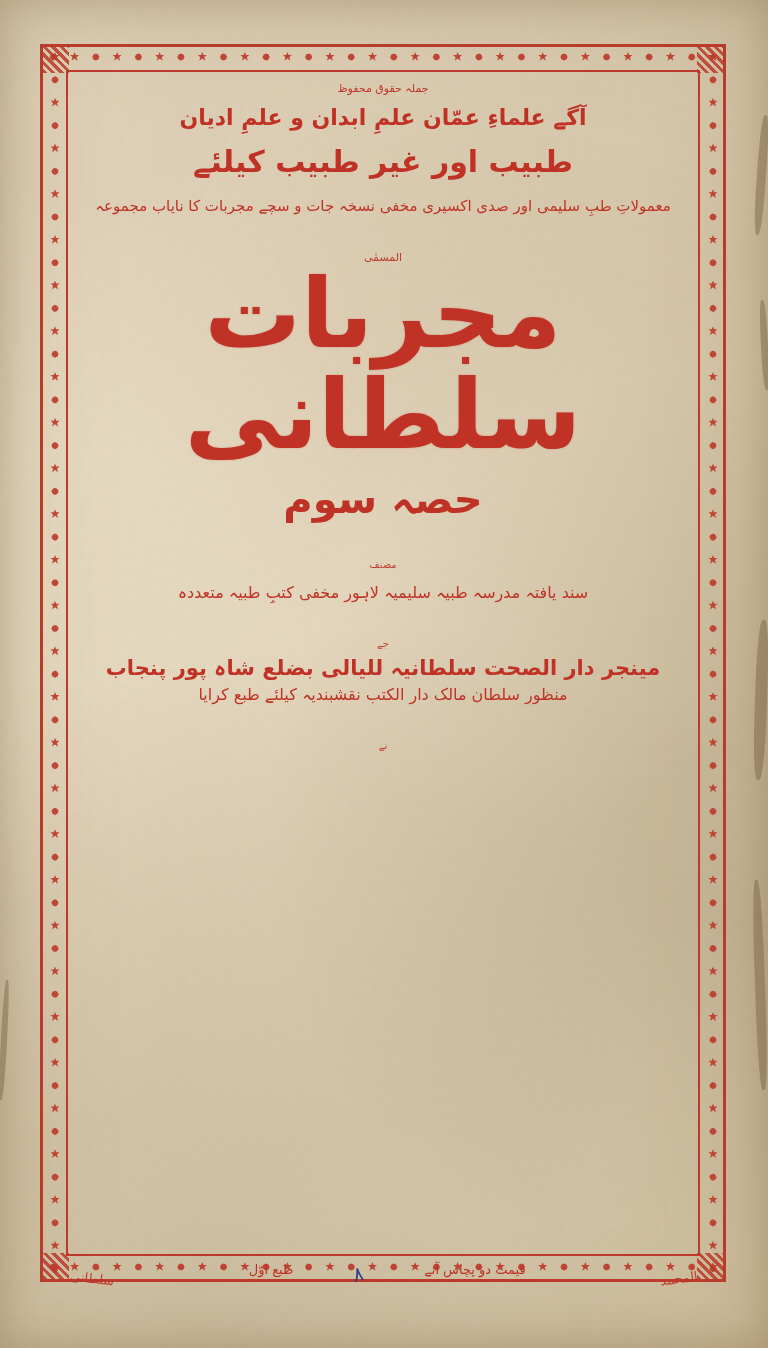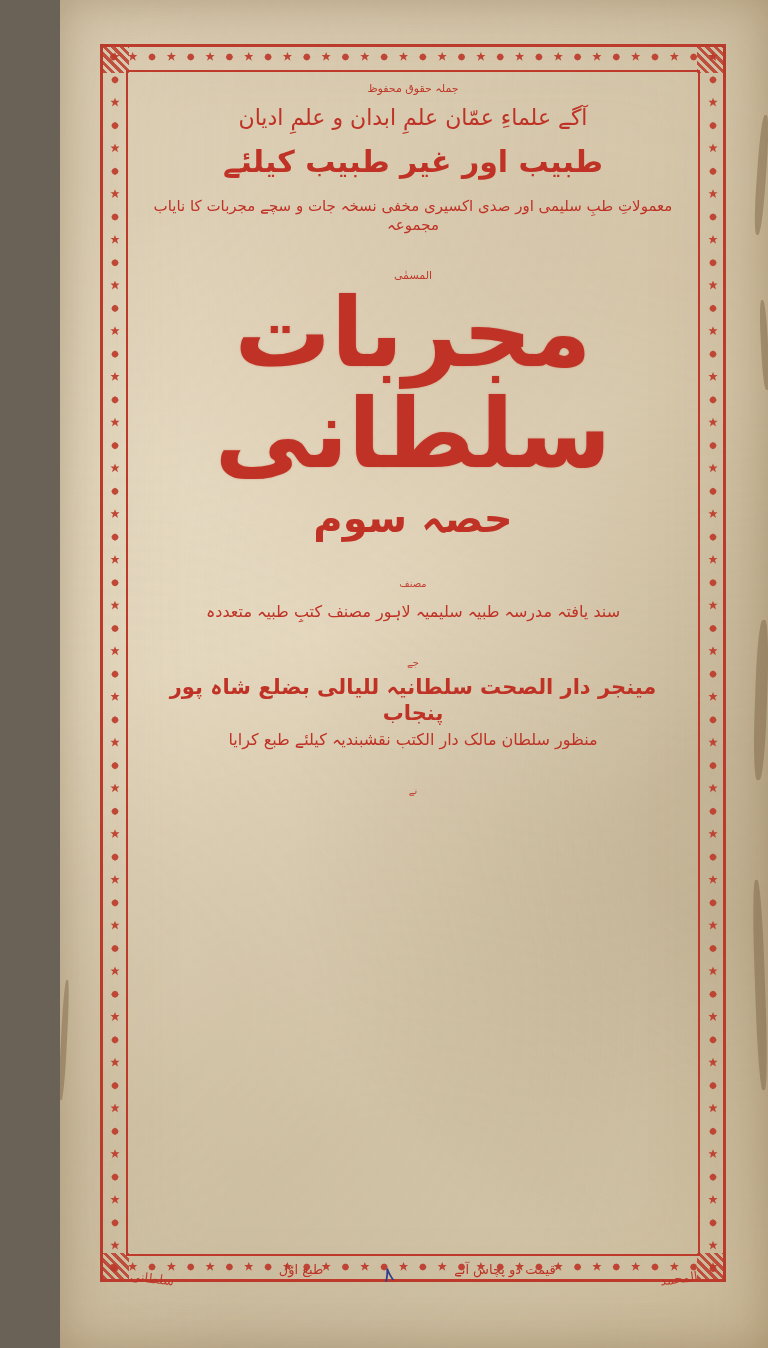--- a/index.html
+++ b/index.html
@@ -5,21 +5,21 @@
   html, body {
     margin: 0;
     padding: 0;
     background: #6b6257;
   }
   body {
     font-family: "DejaVu Sans", sans-serif;
   }
   .page {
     position: relative;
-    width: 708px;
+    width: 768px;
     height: 1348px;
     overflow: hidden;
     background:
       radial-gradient(ellipse at 30% 25%, #efe4cd 0%, #eadfc6 45%, #e2d6ba 75%, #d8c9a8 100%);
   }
   
   .grain {
     position: absolute;
     inset: 0;
     pointer-events: none;
@@ -125,21 +125,21 @@
     flex-direction: column;
     align-items: center;
     text-align: center;
     color: #bf3225;
     font-family: "DejaVu Sans", "Liberation Sans", sans-serif;
     direction: rtl;
   }
   .line { width: 100%; line-height: 1.25; }
   .tiny      { font-size: 11px; letter-spacing: .3px; opacity: .95; }
   .small     { font-size: 15px; }
-  .medium    { font-size: 22px; font-weight: normal; }
+  .medium    { font-size: 22px; font-weight: bold; }
   .large     { font-size: 30px; font-weight: bold; text-align: center; }
   .huge {
     font-size: 96px;
     font-weight: bold;
     line-height: 1.05;
     letter-spacing: 2px;
     text-shadow: 0 0 2px rgba(191,50,37,.35);
   }
   .subtitle-vol { font-size: 40px; font-weight: bold; }
   .author { font-size: 26px; font-weight: bold; letter-spacing: .5px; }
@@ -397,21 +397,21 @@
     <div class="line small mt16">معمولاتِ طبِ سلیمی اور صدی اکسیری مخفی نسخہ جات و سچے مجربات کا نایاب مجموعہ</div>
 
     <div class="line tiny mt22">المسمٰی</div>
 
     <div class="line huge">مجربات سلطانی</div>
 
     <div class="line subtitle-vol mt8">حصہ سوم</div>
 
     <div class="line label-sup mt22">مصنف</div>
 
-    <div class="line credential mt12">سند یافتہ مدرسہ طبیہ سلیمیہ لاہور مصنف کتبِ طبیہ متعددہ</div>
+    <div class="line credential mt12">سند یافتہ مدرسہ طبیہ سلیمیہ لاہور مخفی کتبِ طبیہ متعددہ</div>
 
     <div class="line label-sup mt22">جے</div>
     <div class="line affil mt4">مینجر دار الصحت سلطانیہ للیالی بضلع شاہ پور پنجاب</div>
 
     <div class="line publisher mt4">منظور سلطان مالک دار الکتب نقشبندیہ کیلئے طبع کرایا</div>
     <div class="line label-sup mt22">نے</div>
 
   </div>
 
   <div class="footer-row">

